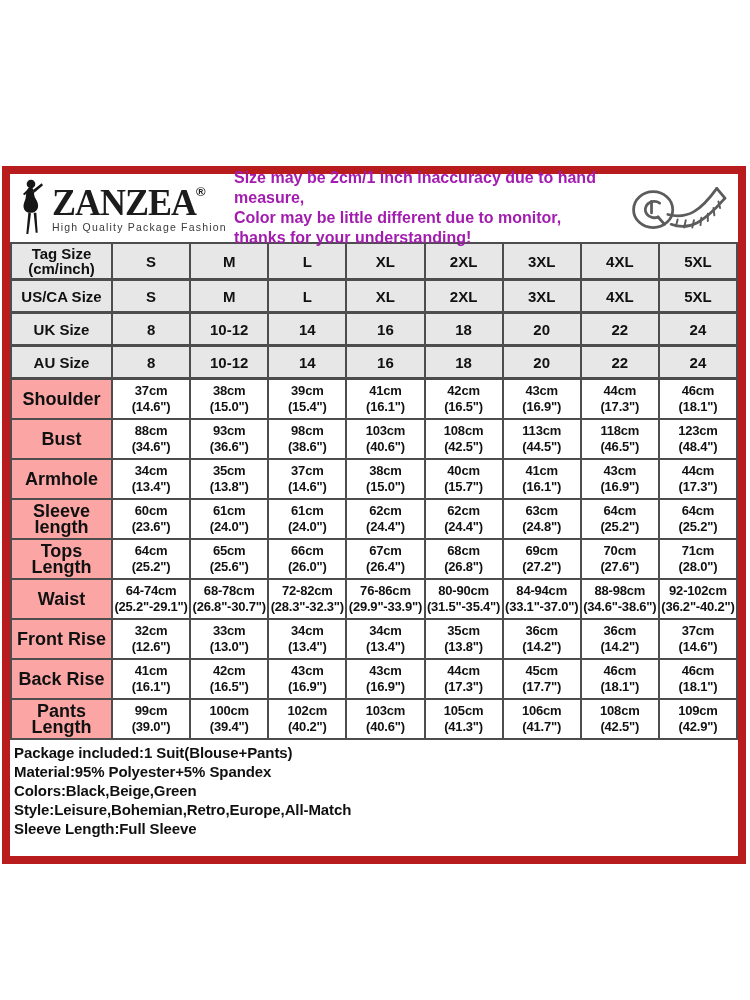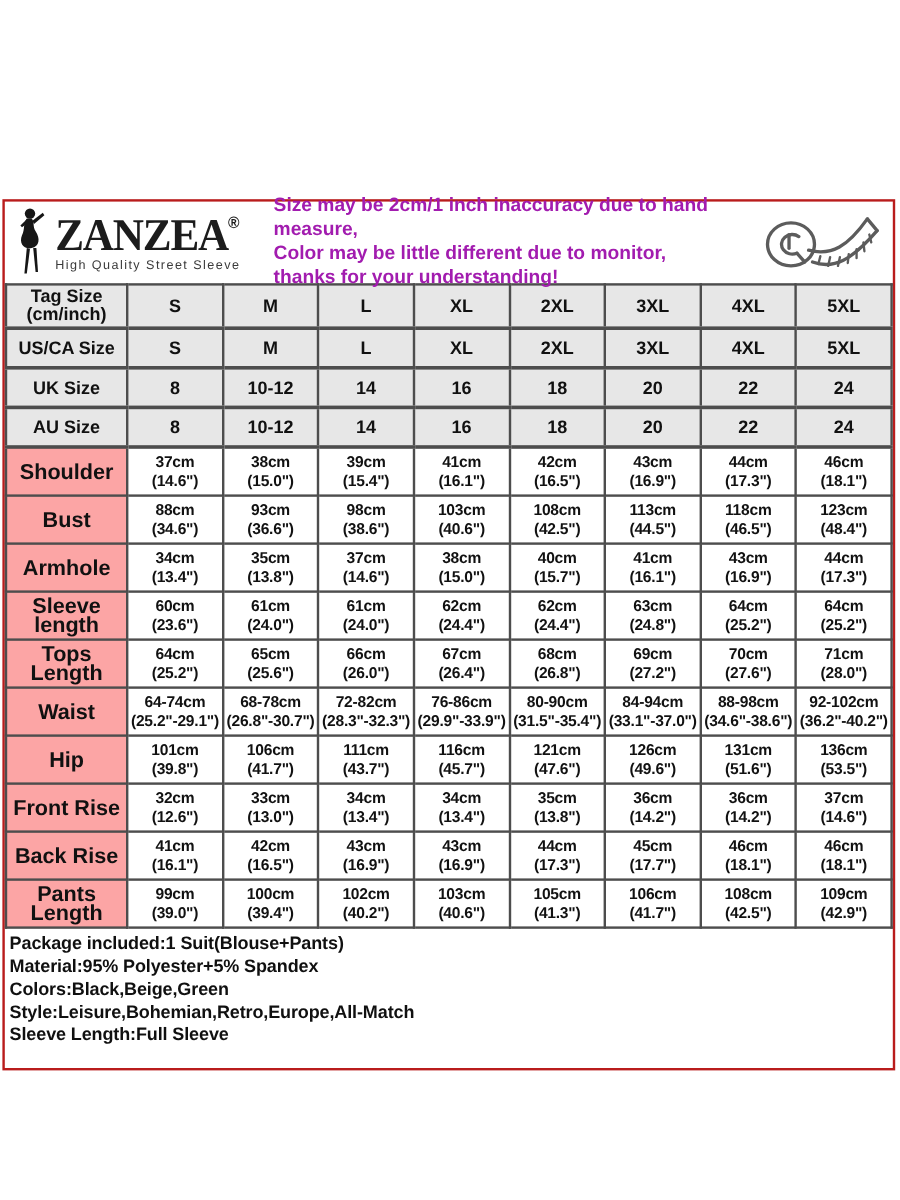--- a/index.html
+++ b/index.html
@@ -2,21 +2,21 @@
 <html><head>
 <meta charset="utf-8">
 <style>
   html,body{margin:0;padding:0;}
   body{
     width:750px;height:1000px;position:relative;background:#ffffff;
     font-family:"Liberation Sans",sans-serif;color:#111;overflow:hidden;
   }
   .sheet{
     position:absolute;left:2px;top:166px;width:744px;
-    border:2px solid #b91c1c;box-sizing:border-box;background:#fff;
+    border:8px solid #b91c1c;box-sizing:border-box;background:#fff;
   }
   
   .header-area{display:flex;align-items:center;height:64px;padding:2px 6px;box-sizing:content-box;}
   .brand{width:218px;display:flex;align-items:center;gap:2px;flex:0 0 auto;}
   .figure-wrap{width:34px;height:60px;flex:0 0 auto;}
   .brand-text{display:flex;flex-direction:column;line-height:1;}
   .brand-name{font-family:"Liberation Serif",serif;font-weight:bold;font-size:36px;
     letter-spacing:-1px;color:#1c1c1c;transform:scaleY(1.05);}
   .brand-name sup{font-size:13px;font-family:"Liberation Sans",sans-serif;vertical-align:18px;letter-spacing:0;}
   .tagline{font-size:10.5px;color:#3a3a3a;letter-spacing:1.2px;margin-top:2px;font-weight:500;}
@@ -46,21 +46,21 @@
           <circle cx="17" cy="9" r="6.5" fill="#161616"></circle>
           <path d="M13 15 C 8 22 11 28 7 36 C 3 46 9 54 19 52 C 29 50 30 40 24 31 C 20 25 23 19 19 15 Z" fill="#161616"></path>
           <path d="M20 18 L33 8 L35 11 L22 22 Z" fill="#161616"></path>
           <path d="M13 16 L5 24 L7 26 L15 20 Z" fill="#161616"></path>
           <path d="M13 52 L10 84 L13 84 L17 53 Z" fill="#161616"></path>
           <path d="M21 52 L24 82 L27 82 L25 52 Z" fill="#161616"></path>
         </svg>
       </span>
       <span class="brand-text">
         <span class="brand-name"><span>ZANZEA</span><sup>®</sup></span>
-        <span class="tagline">High Quality Street Sleeve</span>
+        <span class="tagline">High Quality Package Fashion</span>
       </span>
     </div>
     <div class="notice">
         <div>Size may be 2cm/1 inch inaccuracy due to hand measure,</div>
         <div>Color may be little different due to monitor,</div>
         <div>thanks for your understanding!</div>
       </div>
     <div class="tape-wrap">
       <svg viewBox="0 0 132 76" width="108" height="62" aria-hidden="true">
         <g fill="none" stroke="#5c5c5c" stroke-width="3.4" stroke-linecap="round" stroke-linejoin="round">
@@ -251,39 +251,20 @@
           <td>80-90cm
 (31.5"-35.4")</td>
           <td>84-94cm
 (33.1"-37.0")</td>
           <td>88-98cm
 (34.6"-38.6")</td>
           <td>92-102cm
 (36.2"-40.2")</td>
         </tr>
         <tr class="measure-row">
-          <td class="label-cell">Hip</td>
-          <td>101cm
-(39.8")</td>
-          <td>106cm
-(41.7")</td>
-          <td>111cm
-(43.7")</td>
-          <td>116cm
-(45.7")</td>
-          <td>121cm
-(47.6")</td>
-          <td>126cm
-(49.6")</td>
-          <td>131cm
-(51.6")</td>
-          <td>136cm
-(53.5")</td>
-        </tr>
-        <tr class="measure-row">
           <td class="label-cell">Front Rise</td>
           <td>32cm
 (12.6")</td>
           <td>33cm
 (13.0")</td>
           <td>34cm
 (13.4")</td>
           <td>34cm
 (13.4")</td>
           <td>35cm

